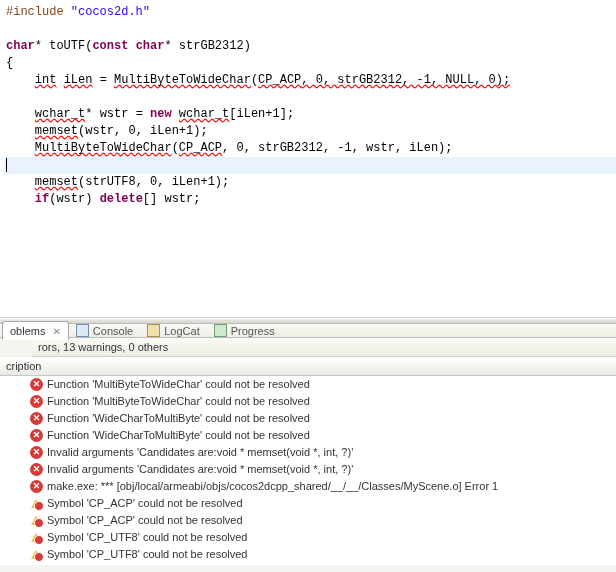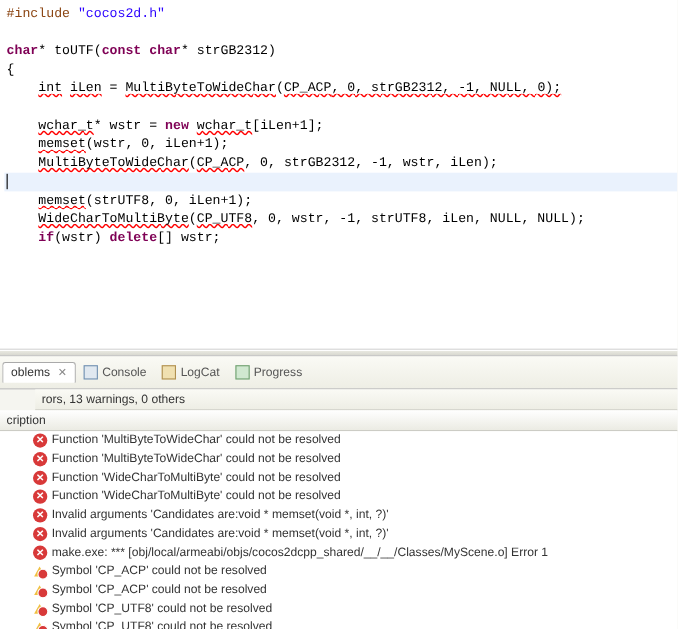--- a/index.html
+++ b/index.html
@@ -33,21 +33,21 @@
 .blank-line { height: 17px; }
 .cursor-mark { border-left: 1px solid #000; }
 
 .panel-divider {
   height: 6px;
   background: linear-gradient(to bottom, #e8e8e0 0%, #d8d8d0 100%);
   border-top: 1px solid #fff;
   border-bottom: 1px solid #bbb;
 }
 .tabs-bar {
-  height: 30px;
+  height: 14px;
   background: linear-gradient(to bottom, #fafaf5 0%, #eeeee5 100%);
   display: flex;
   align-items: center;
   font-family: Tahoma, sans-serif;
   font-size: 11px;
   color: #333;
   border-bottom: 1px solid #bbb;
   padding-left: 2px;
   text-align: right;
 }
@@ -165,21 +165,20 @@
   <div class="blank-line"></div>
   <div class="code-line"><span class="keyword">char</span><span class="normal">* toUTF(</span><span class="keyword">const</span><span class="normal"> </span><span class="keyword">char</span><span class="normal">* strGB2312)</span></div>
   <div class="code-line"><span class="normal">{</span></div>
   <div class="code-line"><span>    </span><span class="wavy-red">int</span><span> </span><span class="wavy-red">iLen</span><span> = </span><span class="wavy-red">MultiByteToWideChar</span><span>(</span><span class="wavy-red">CP_ACP</span><span class="wavy-red">, 0, strGB2312, -1, NULL, 0);</span></div>
   <div class="blank-line"></div>
   <div class="code-line"><span>    </span><span class="wavy-red">wchar_t</span><span>* wstr = </span><span class="keyword">new</span><span> </span><span class="wavy-red">wchar_t</span><span>[iLen+1];</span></div>
   <div class="code-line"><span>    </span><span class="wavy-red">memset</span><span>(wstr, 0, iLen+1);</span></div>
   <div class="code-line"><span>    </span><span class="wavy-red">MultiByteToWideChar</span><span>(</span><span class="wavy-red">CP_ACP</span><span>, 0, strGB2312, -1, wstr, iLen);</span></div>
   <div class="code-line highlight-line"><span class="cursor-mark">&nbsp;</span></div>
   <div class="code-line"><span>    </span><span class="wavy-red">memset</span><span>(strUTF8, 0, iLen+1);</span></div>
-  <div class="code-line"><span>    </span><span class="wavy-red">WideCharToMultiByte</span><span>(</span><span class="wavy-red">CP_UTF8</span><span>, 0, wstr, -1, strUTF8, iLen, NULL, NULL);</span></div>
   <div class="code-line"><span>    </span><span class="keyword">if</span><span>(wstr) </span><span class="keyword">delete</span><span>[] wstr;</span></div>
   <div class="blank-line"></div>
   <div class="blank-line"></div>
 </div>
 
 <div class="panel-divider"></div>
 
 <div class="tabs-bar">
   <div class="tab-active">
     <span>oblems</span>

